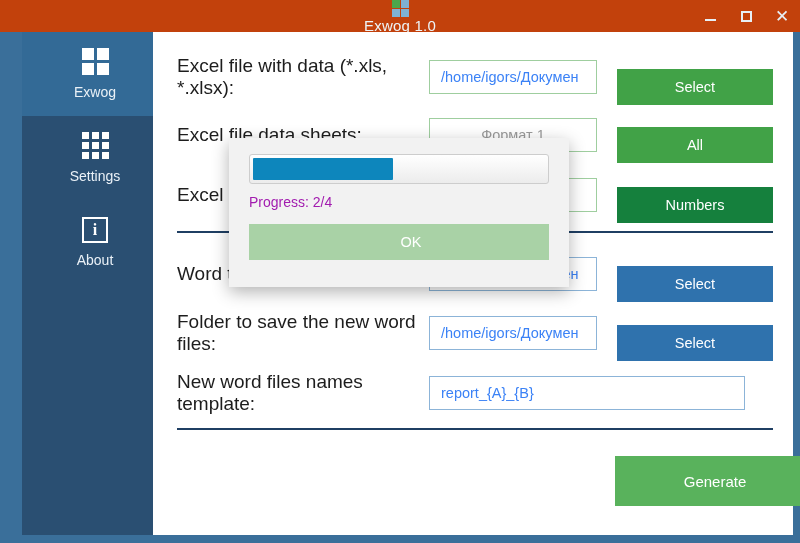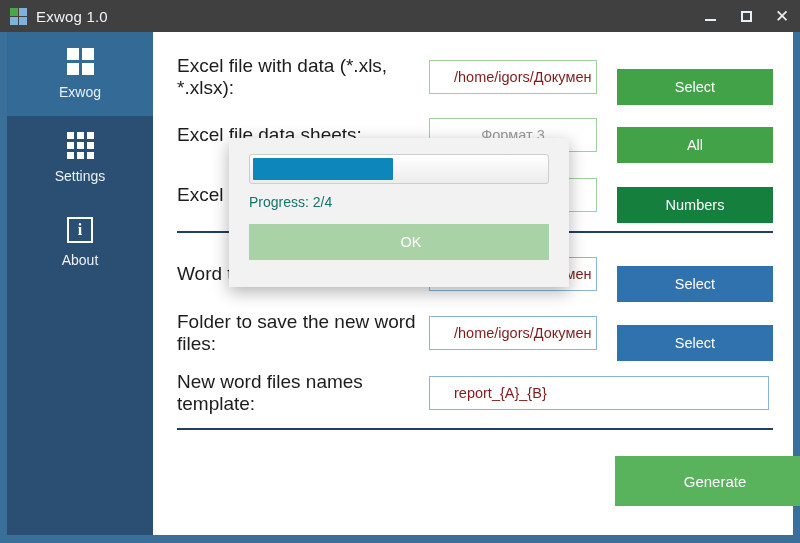--- a/index.html
+++ b/index.html
@@ -17,23 +17,24 @@
     overflow: hidden;
     background: #3a6f9a;
   }
 
   
   .titlebar {
     position: absolute;
     left: 0; top: 0;
     width: 800px;
     height: 32px;
-    background: #404040;
-    display: flex;
-    align-items: center;
+    background: #c2410c;
+    display: flex;
+    align-items: center;
+    flex-direction: column;
   }
   .app-icon {
     width: 17px;
     height: 17px;
     margin-left: 10px;
     margin-right: 9px;
     display: grid;
     grid-template-columns: 8px 8px;
     grid-template-rows: 8px 8px;
     gap: 1px;
@@ -79,21 +80,21 @@
   }
   .winbtn .close-glyph {
     font-size: 17px;
     line-height: 1;
     font-weight: 400;
   }
 
   
   .sidebar {
     position: absolute;
-    left: 7px; top: 32px;
+    left: 22px; top: 32px;
     width: 146px;
     height: 503px;
     background: #2a4f72;
   }
   .side-item {
     width: 146px;
     height: 84px;
     display: flex;
     flex-direction: column;
     align-items: center;
@@ -163,29 +164,29 @@
   }
   .field {
     position: absolute;
     left: 276px;
     width: 168px;
     height: 34px;
     box-sizing: border-box;
     background: #ffffff;
     display: flex;
     align-items: center;
-    padding-left: 24px;
+    padding-left: 11px;
     font-size: 14.5px;
-    color: #7f1d1d;
+    color: #3b82f6;
     white-space: nowrap;
     overflow: hidden;
   }
   .field.green { border: 1px solid #9fce9f; }
   .field.blue  { border: 1px solid #8cb4d8; }
-  .field.wide  { width: 340px; }
+  .field.wide  { width: 316px; }
   .field.muted { color: #9a9a9a; justify-content: center; padding-left: 0; }
 
   .side-btn {
     position: absolute;
     left: 464px;
     width: 156px;
     height: 36px;
     display: flex;
     align-items: center;
     justify-content: center;
@@ -247,21 +248,21 @@
   .progress-fill {
     height: 100%;
     background: #0d86bc;
     border-radius: 1px;
   }
   .progress-text {
     position: absolute;
     left: 20px;
     top: 56px;
     font-size: 14px;
-    color: #0f766e;
+    color: #a21caf;
   }
   .modal-ok {
     position: absolute;
     left: 20px;
     top: 86px;
     width: 300px;
     height: 36px;
     background: #a9d2a6;
     color: #ffffff;
     font-size: 14.5px;
@@ -331,21 +332,21 @@
   <div class="content">
 
     <div class="row" style="top:26px;">
       <div class="row-label">Excel file with data (*.xls, *.xlsx):</div>
       <div class="field green">/home/igors/Докумен</div>
       <button class="side-btn btn-green">Select</button>
     </div>
 
     <div class="row" style="top:84px;">
       <div class="row-label">Excel file data sheets:</div>
-      <div class="field green muted">Формат 3</div>
+      <div class="field green muted">Формат 1</div>
       <button class="side-btn btn-green">All</button>
     </div>
 
     <div class="row" style="top:144px;">
       <div class="row-label">Excel file data rows:</div>
       <div class="field green">5</div>
       <button class="side-btn btn-green-light">Numbers</button>
     </div>
 
     <div class="divider" style="top:199px;"></div>

